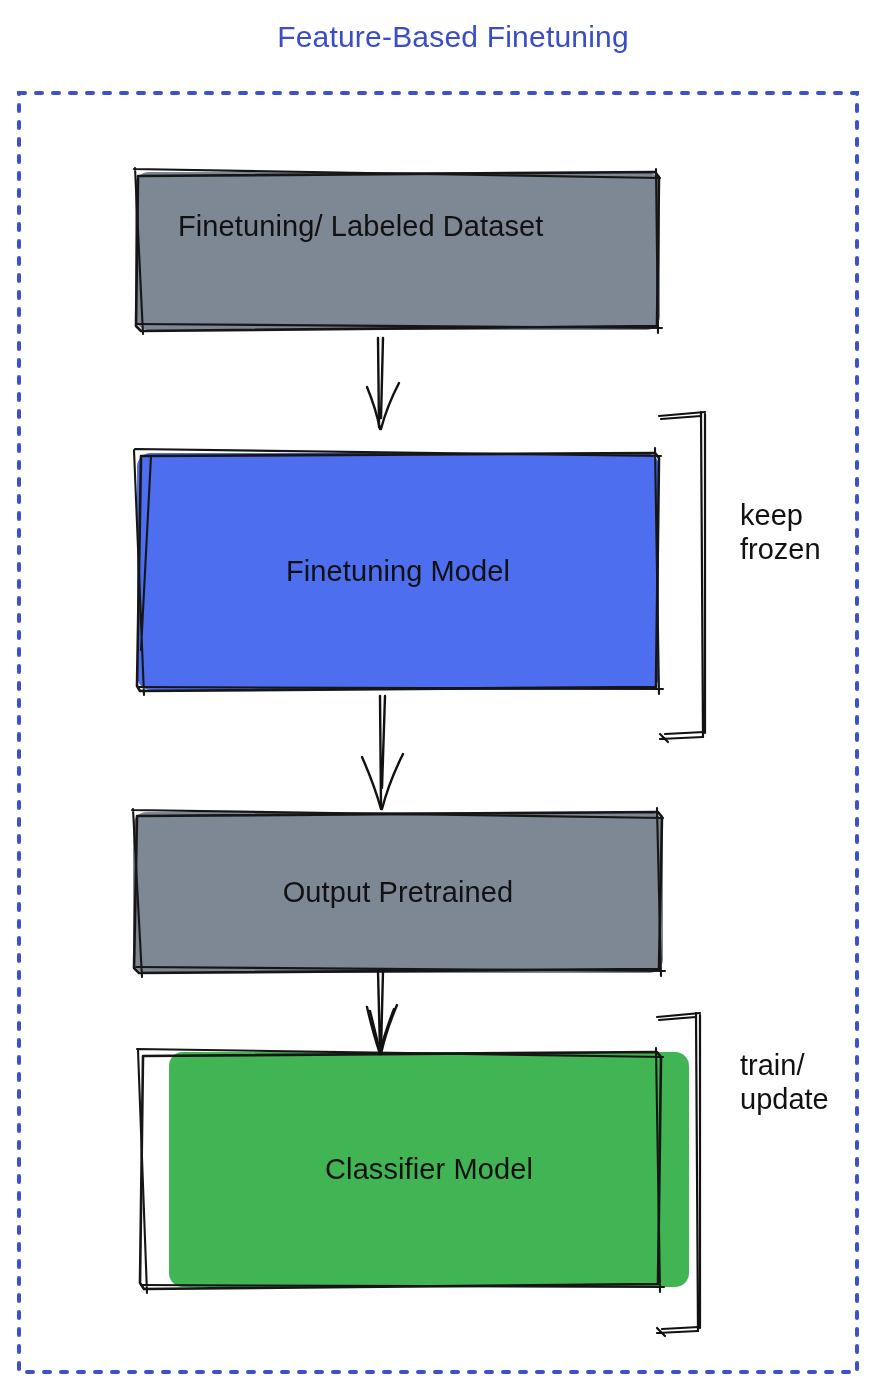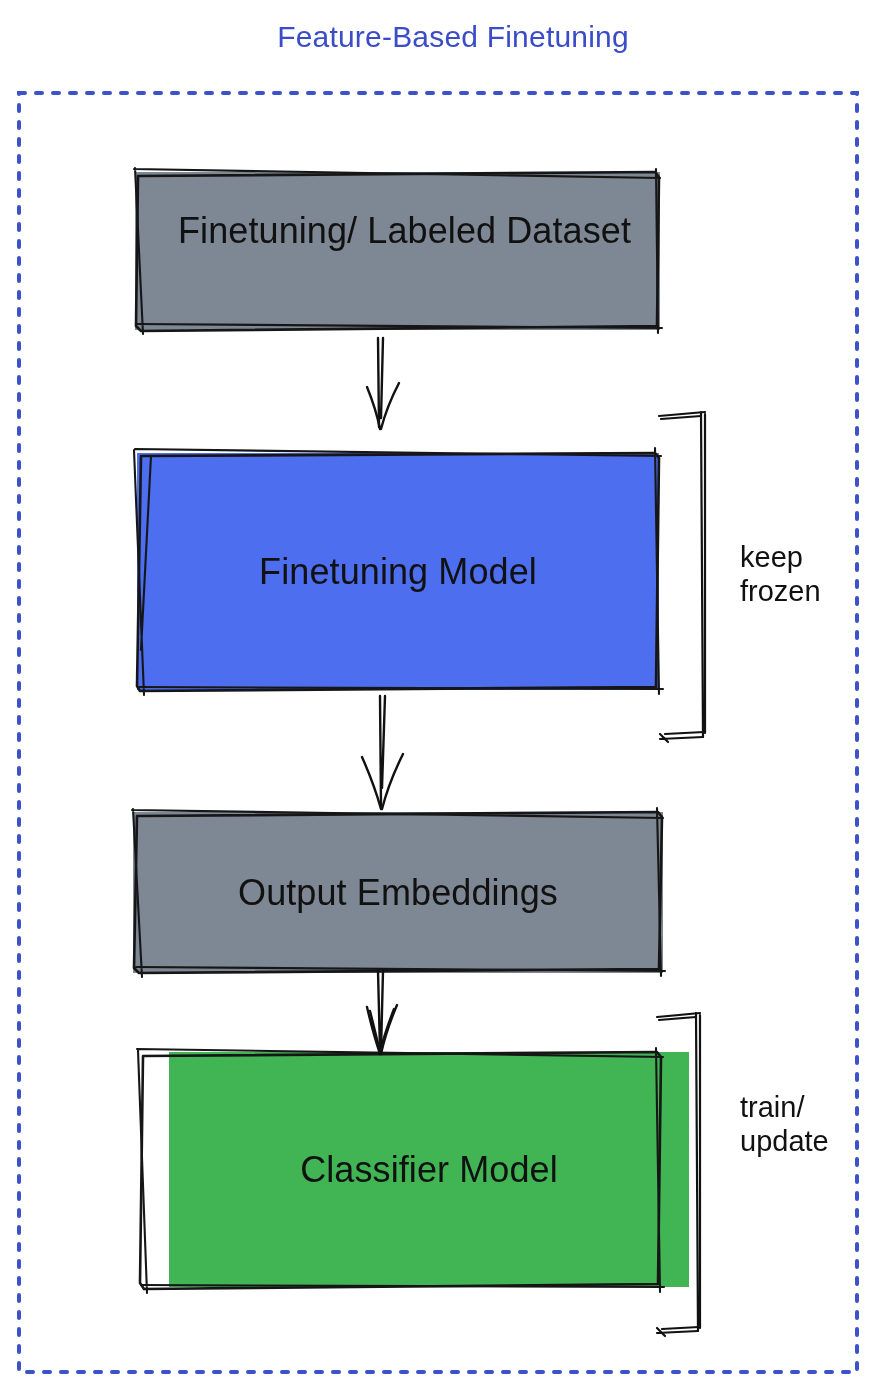--- a/index.html
+++ b/index.html
@@ -22,22 +22,23 @@
     font-size: 30px;
     font-weight: 500;
     letter-spacing: 0.2px;
   }
   .node {
     position: absolute;
     display: flex;
     align-items: center;
     justify-content: center;
     color: #111111;
-    font-size: 36px;
+    font-size: 29px;
     letter-spacing: 0.1px;
+    border-radius: 14px;
   }
   .node-dataset    { left: 135px; top: 172px; width: 525px; height: 158px;
                      align-items: flex-start; justify-content: flex-start;
                      padding-top: 38px; padding-left: 43px; box-sizing: border-box; }
   .node-pretrained { left: 137px; top: 453px; width: 522px; height: 237px; }
   .node-embeddings { left: 133px; top: 812px; width: 530px; height: 161px; }
   .node-classifier { left: 140px; top: 1052px; width: 520px; height: 235px; }
   .overlay {
     position: absolute;
     left: 0; top: 0;
@@ -47,42 +48,41 @@
   .sketch  { fill: none; stroke: #161616; stroke-width: 2.6; stroke-linecap: round; stroke-linejoin: round; }
   .sketch2 { fill: none; stroke: #161616; stroke-width: 2.1; stroke-linecap: round; stroke-linejoin: round; }
   .arrow   { fill: none; stroke: #111111; stroke-width: 2.4; stroke-linecap: round; }
   .bracket { fill: none; stroke: #111111; stroke-width: 2.2; stroke-linecap: round; }
   .annotation {
     position: absolute;
     font-size: 29px;
     line-height: 34px;
     color: #111111;
     white-space: pre-line;
-    margin-top: 42px;
   }
   .annotation-keep-frozen  { left: 740px; top: 498px; }
   .annotation-train-update { left: 740px; top: 1048px; }
 </style>
 </head>
 <body>
 
 <div class="canvas">
 
   <div class="diagram-title" style="color: rgb(58, 76, 200);">Feature-Based Finetuning</div>
 
   <div class="node node-dataset" style="background-color: rgb(126, 135, 148);">
     <span>Finetuning/ Labeled Dataset</span>
   </div>
 
   <div class="node node-pretrained" style="background-color: rgb(76, 110, 239);">
     <span>Finetuning Model</span>
   </div>
 
   <div class="node node-embeddings" style="background-color: rgb(126, 135, 148);">
-    <span>Output Embeddings</span>
+    <span>Output Pretrained</span>
   </div>
 
   <div class="node node-classifier" style="background-color: rgb(65, 180, 84); margin-left: 29px;">
     <span>Classifier Model</span>
   </div>
 
   <svg class="overlay" viewBox="0 0 880 1393">
 
     <rect x="19" y="93" width="838" height="1279" fill="none" stroke="#3d52c8" stroke-width="4" stroke-dasharray="6 11" stroke-linecap="round"></rect>
 

